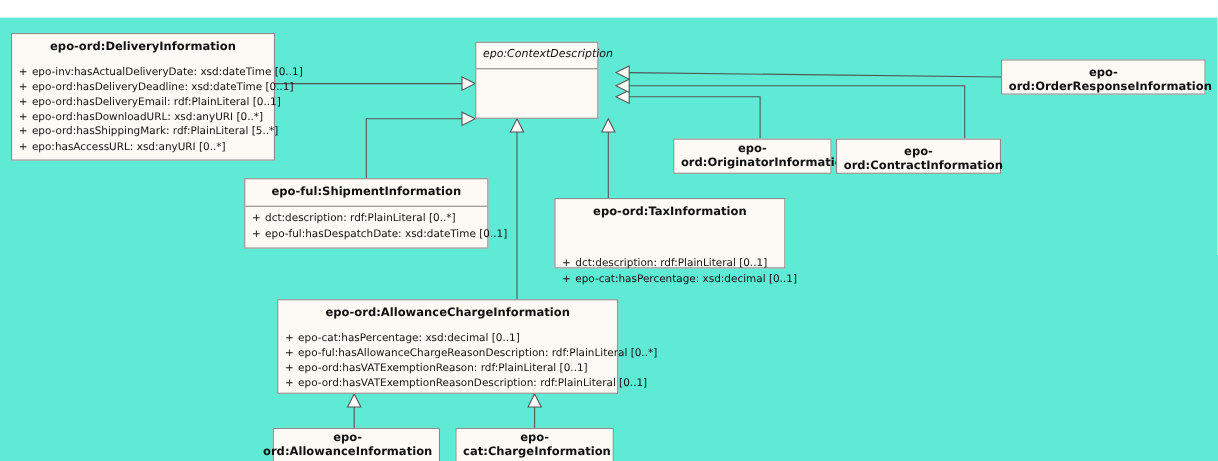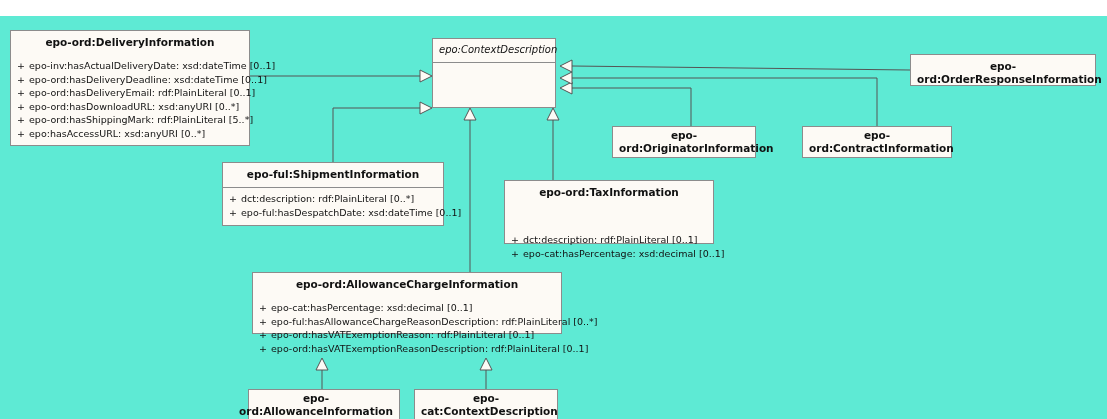--- a/index.html
+++ b/index.html
@@ -150,41 +150,41 @@
         <span class="attr-vis">+</span>
         <span class="attr-text">epo-ord:hasShippingMark: rdf:PlainLiteral [5..*]</span>
       </div>
       <div class="attr-row">
         <span class="attr-vis">+</span>
         <span class="attr-text">epo:hasAccessURL: xsd:anyURI [0..*]</span>
       </div>
     </div>
   </div>
 
-  <div class="uml-class" style="left:432px; top:22px; width:124px; height:70px;">
+  <div class="uml-class" style="left:432px; top:22px; width:112px; height:70px;">
     <div class="uml-header with-stereo">
       <span class="stereotype">epo:ContextDescription</span>
     </div>
     <div class="uml-sep"></div>
     <div class="empty-body"></div>
   </div>
 
   <div class="uml-class" style="left:910px; top:38px; width:186px; height:32px; justify-content:flex-start;">
     <div class="uml-header">
       <span>epo-ord:OrderResponseInformation</span>
     </div>
   </div>
 
   <div class="uml-class" style="left:612px; top:110px; width:144px; height:32px; justify-content:center;">
     <div class="uml-header">
       <span>epo-ord:OriginatorInformation</span>
     </div>
   </div>
 
-  <div class="uml-class" style="left:802px; top:110px; width:150px; height:32px; justify-content:center;">
+  <div class="uml-class" style="left:760px; top:110px; width:150px; height:32px; justify-content:flex-start;">
     <div class="uml-header">
       <span>epo-ord:ContractInformation</span>
     </div>
   </div>
 
   <div class="uml-class" style="left:222px; top:146px; width:222px; height:64px;">
     <div class="uml-header">
       <span>epo-ful:ShipmentInformation</span>
     </div>
     <div class="uml-sep"></div>
@@ -210,21 +210,21 @@
         <span class="attr-vis">+</span>
         <span class="attr-text">dct:description: rdf:PlainLiteral [0..1]</span>
       </div>
       <div class="attr-row">
         <span class="attr-vis">+</span>
         <span class="attr-text">epo-cat:hasPercentage: xsd:decimal [0..1]</span>
       </div>
     </div>
   </div>
 
-  <div class="uml-class" style="left:252px; top:256px; width:310px; height:62px;">
+  <div class="uml-class" style="left:252px; top:256px; width:310px; height:86px;">
     <div class="uml-header">
       <span>epo-ord:AllowanceChargeInformation</span>
     </div>
     <div class="uml-sep"></div>
     <div class="uml-attrs">
       <div class="attr-row">
         <span class="attr-vis">+</span>
         <span class="attr-text">epo-cat:hasPercentage: xsd:decimal [0..1]</span>
       </div>
       <div class="attr-row">
@@ -243,17 +243,17 @@
   </div>
 
   <div class="uml-class" style="left:248px; top:373px; width:152px; height:32px; justify-content:center;align-items:flex-end;">
     <div class="uml-header">
       <span>epo-ord:AllowanceInformation</span>
     </div>
   </div>
 
   <div class="uml-class" style="left:414px; top:373px; width:144px; height:32px; justify-content:center;">
     <div class="uml-header">
-      <span>epo-cat:ContextDescription</span>
+      <span>epo-cat:ChargeInformation</span>
     </div>
   </div>
 
 </div>
 
 </body></html>

